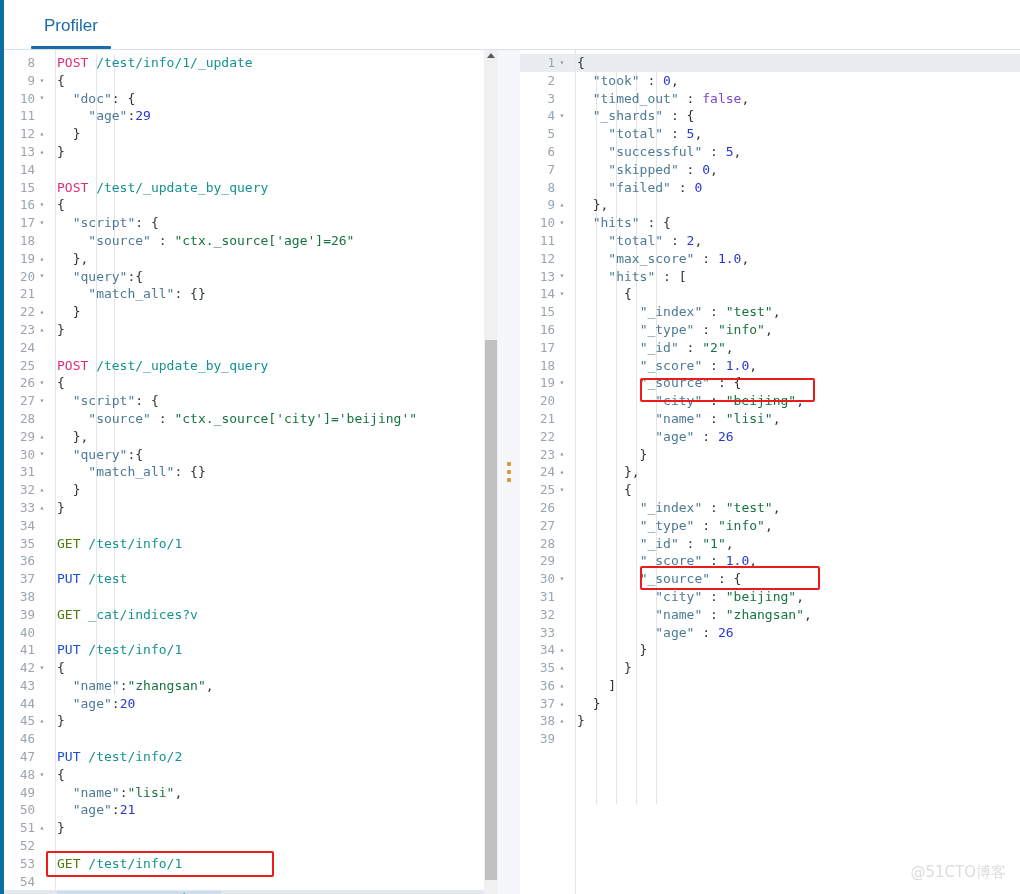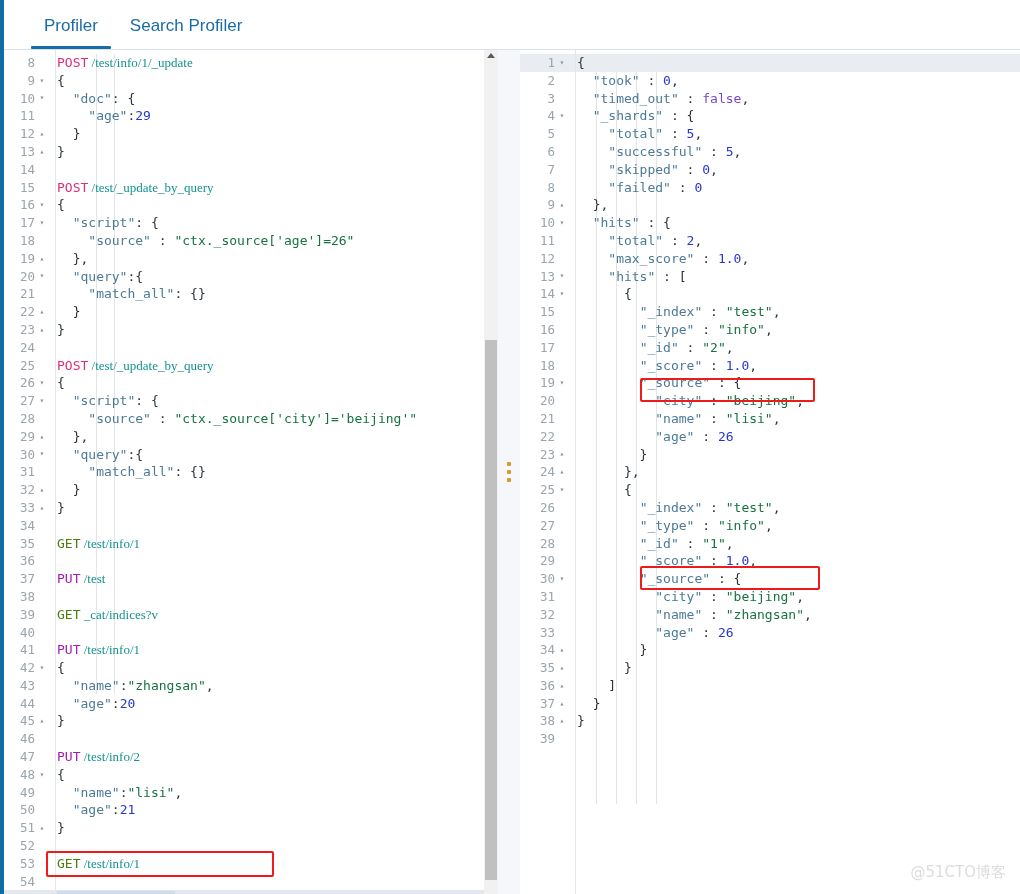--- a/index.html
+++ b/index.html
@@ -89,22 +89,22 @@
     flex:1 1 auto; padding-left:7px;
     color:#24292e;
   }
 
   
   .ig { position:absolute; top:0; bottom:0; width:1px; background:#e2e5e8; }
 
   
   .m-post { color:#dd2e7a; }
   .m-get  { color:#4d7c0f; }
-  .m-put  { color:#a21caf; }
-  .url    { color:#14928f;font-family:Liberation Serif, serif; }
+  .m-put  { color:#1d4ed8; }
+  .url    { color:#14928f; }
   .k      { color:#4d7a96; }    
   .rk     { color:#4d7a96; }    
   .s      { color:#16733f; }    
   .n      { color:#2736d4; }    
   .b      { color:#7b46c9; }    
   .p      { color:#2b3338; }    
 
   
   .row.active-line { background:#e3e8ee; }
   .row.active-line-resp { background:#e9edf2; }
@@ -156,21 +156,20 @@
 </style>
 </head>
 <body>
 
 <div id="app">
 
   <div class="page-accent"></div>
 
   <div class="tabbar" id="tabbar">
       <div class="tab active">Profiler</div>
-      <div class="tab">Search Profiler</div>
     </div>
 
   <div class="editors">
 
     <div class="panel panel-left">
       <div class="code-area" id="req-area"><div class="ig" style="left: 92px; top: 4px; bottom: 200px;"></div><div class="ig" style="left: 110px; top: 4px; bottom: 200px;"></div><div class="row"><div class="gutter" style="flex-basis: 46px; width: 46px;"><span class="num">8</span><span class="fold blank">·</span></div><div class="code"><span class="m-post">POST</span><span class="url"> /test/info/1/_update</span></div></div><div class="row"><div class="gutter" style="flex-basis: 46px; width: 46px;"><span class="num">9</span><span class="fold">▾</span></div><div class="code"><span class="p">{</span></div></div><div class="row"><div class="gutter" style="flex-basis: 46px; width: 46px;"><span class="num">10</span><span class="fold">▾</span></div><div class="code"><span class="p">  </span><span class="k">"doc"</span><span class="p">: {</span></div></div><div class="row"><div class="gutter" style="flex-basis: 46px; width: 46px;"><span class="num">11</span><span class="fold blank">·</span></div><div class="code"><span class="p">    </span><span class="k">"age"</span><span class="p">:</span><span class="n">29</span></div></div><div class="row"><div class="gutter" style="flex-basis: 46px; width: 46px;"><span class="num">12</span><span class="fold">▴</span></div><div class="code"><span class="p">  }</span></div></div><div class="row"><div class="gutter" style="flex-basis: 46px; width: 46px;"><span class="num">13</span><span class="fold">▴</span></div><div class="code"><span class="p">}</span></div></div><div class="row"><div class="gutter" style="flex-basis: 46px; width: 46px;"><span class="num">14</span><span class="fold blank">·</span></div><div class="code"></div></div><div class="row"><div class="gutter" style="flex-basis: 46px; width: 46px;"><span class="num">15</span><span class="fold blank">·</span></div><div class="code"><span class="m-post">POST</span><span class="url"> /test/_update_by_query</span></div></div><div class="row"><div class="gutter" style="flex-basis: 46px; width: 46px;"><span class="num">16</span><span class="fold">▾</span></div><div class="code"><span class="p">{</span></div></div><div class="row"><div class="gutter" style="flex-basis: 46px; width: 46px;"><span class="num">17</span><span class="fold">▾</span></div><div class="code"><span class="p">  </span><span class="k">"script"</span><span class="p">: {</span></div></div><div class="row"><div class="gutter" style="flex-basis: 46px; width: 46px;"><span class="num">18</span><span class="fold blank">·</span></div><div class="code"><span class="p">    </span><span class="k">"source"</span><span class="p"> : </span><span class="s">"ctx._source['age']=26"</span></div></div><div class="row"><div class="gutter" style="flex-basis: 46px; width: 46px;"><span class="num">19</span><span class="fold">▴</span></div><div class="code"><span class="p">  },</span></div></div><div class="row"><div class="gutter" style="flex-basis: 46px; width: 46px;"><span class="num">20</span><span class="fold">▾</span></div><div class="code"><span class="p">  </span><span class="k">"query"</span><span class="p">:{</span></div></div><div class="row"><div class="gutter" style="flex-basis: 46px; width: 46px;"><span class="num">21</span><span class="fold blank">·</span></div><div class="code"><span class="p">    </span><span class="k">"match_all"</span><span class="p">: {}</span></div></div><div class="row"><div class="gutter" style="flex-basis: 46px; width: 46px;"><span class="num">22</span><span class="fold">▴</span></div><div class="code"><span class="p">  }</span></div></div><div class="row"><div class="gutter" style="flex-basis: 46px; width: 46px;"><span class="num">23</span><span class="fold">▴</span></div><div class="code"><span class="p">}</span></div></div><div class="row"><div class="gutter" style="flex-basis: 46px; width: 46px;"><span class="num">24</span><span class="fold blank">·</span></div><div class="code"></div></div><div class="row"><div class="gutter" style="flex-basis: 46px; width: 46px;"><span class="num">25</span><span class="fold blank">·</span></div><div class="code"><span class="m-post">POST</span><span class="url"> /test/_update_by_query</span></div></div><div class="row"><div class="gutter" style="flex-basis: 46px; width: 46px;"><span class="num">26</span><span class="fold">▾</span></div><div class="code"><span class="p">{</span></div></div><div class="row"><div class="gutter" style="flex-basis: 46px; width: 46px;"><span class="num">27</span><span class="fold">▾</span></div><div class="code"><span class="p">  </span><span class="k">"script"</span><span class="p">: {</span></div></div><div class="row"><div class="gutter" style="flex-basis: 46px; width: 46px;"><span class="num">28</span><span class="fold blank">·</span></div><div class="code"><span class="p">    </span><span class="k">"source"</span><span class="p"> : </span><span class="s">"ctx._source['city']='beijing'"</span></div></div><div class="row"><div class="gutter" style="flex-basis: 46px; width: 46px;"><span class="num">29</span><span class="fold">▴</span></div><div class="code"><span class="p">  },</span></div></div><div class="row"><div class="gutter" style="flex-basis: 46px; width: 46px;"><span class="num">30</span><span class="fold">▾</span></div><div class="code"><span class="p">  </span><span class="k">"query"</span><span class="p">:{</span></div></div><div class="row"><div class="gutter" style="flex-basis: 46px; width: 46px;"><span class="num">31</span><span class="fold blank">·</span></div><div class="code"><span class="p">    </span><span class="k">"match_all"</span><span class="p">: {}</span></div></div><div class="row"><div class="gutter" style="flex-basis: 46px; width: 46px;"><span class="num">32</span><span class="fold">▴</span></div><div class="code"><span class="p">  }</span></div></div><div class="row"><div class="gutter" style="flex-basis: 46px; width: 46px;"><span class="num">33</span><span class="fold">▴</span></div><div class="code"><span class="p">}</span></div></div><div class="row"><div class="gutter" style="flex-basis: 46px; width: 46px;"><span class="num">34</span><span class="fold blank">·</span></div><div class="code"></div></div><div class="row"><div class="gutter" style="flex-basis: 46px; width: 46px;"><span class="num">35</span><span class="fold blank">·</span></div><div class="code"><span class="m-get">GET</span><span class="url"> /test/info/1</span></div></div><div class="row"><div class="gutter" style="flex-basis: 46px; width: 46px;"><span class="num">36</span><span class="fold blank">·</span></div><div class="code"></div></div><div class="row"><div class="gutter" style="flex-basis: 46px; width: 46px;"><span class="num">37</span><span class="fold blank">·</span></div><div class="code"><span class="m-put">PUT</span><span class="url"> /test</span></div></div><div class="row"><div class="gutter" style="flex-basis: 46px; width: 46px;"><span class="num">38</span><span class="fold blank">·</span></div><div class="code"></div></div><div class="row"><div class="gutter" style="flex-basis: 46px; width: 46px;"><span class="num">39</span><span class="fold blank">·</span></div><div class="code"><span class="m-get">GET</span><span class="url"> _cat/indices?v</span></div></div><div class="row"><div class="gutter" style="flex-basis: 46px; width: 46px;"><span class="num">40</span><span class="fold blank">·</span></div><div class="code"></div></div><div class="row"><div class="gutter" style="flex-basis: 46px; width: 46px;"><span class="num">41</span><span class="fold blank">·</span></div><div class="code"><span class="m-put">PUT</span><span class="url"> /test/info/1</span></div></div><div class="row"><div class="gutter" style="flex-basis: 46px; width: 46px;"><span class="num">42</span><span class="fold">▾</span></div><div class="code"><span class="p">{</span></div></div><div class="row"><div class="gutter" style="flex-basis: 46px; width: 46px;"><span class="num">43</span><span class="fold blank">·</span></div><div class="code"><span class="p">  </span><span class="k">"name"</span><span class="p">:</span><span class="s">"zhangsan"</span><span class="p">,</span></div></div><div class="row"><div class="gutter" style="flex-basis: 46px; width: 46px;"><span class="num">44</span><span class="fold blank">·</span></div><div class="code"><span class="p">  </span><span class="k">"age"</span><span class="p">:</span><span class="n">20</span></div></div><div class="row"><div class="gutter" style="flex-basis: 46px; width: 46px;"><span class="num">45</span><span class="fold">▴</span></div><div class="code"><span class="p">}</span></div></div><div class="row"><div class="gutter" style="flex-basis: 46px; width: 46px;"><span class="num">46</span><span class="fold blank">·</span></div><div class="code"></div></div><div class="row"><div class="gutter" style="flex-basis: 46px; width: 46px;"><span class="num">47</span><span class="fold blank">·</span></div><div class="code"><span class="m-put">PUT</span><span class="url"> /test/info/2</span></div></div><div class="row"><div class="gutter" style="flex-basis: 46px; width: 46px;"><span class="num">48</span><span class="fold">▾</span></div><div class="code"><span class="p">{</span></div></div><div class="row"><div class="gutter" style="flex-basis: 46px; width: 46px;"><span class="num">49</span><span class="fold blank">·</span></div><div class="code"><span class="p">  </span><span class="k">"name"</span><span class="p">:</span><span class="s">"lisi"</span><span class="p">,</span></div></div><div class="row"><div class="gutter" style="flex-basis: 46px; width: 46px;"><span class="num">50</span><span class="fold blank">·</span></div><div class="code"><span class="p">  </span><span class="k">"age"</span><span class="p">:</span><span class="n">21</span></div></div><div class="row"><div class="gutter" style="flex-basis: 46px; width: 46px;"><span class="num">51</span><span class="fold">▴</span></div><div class="code"><span class="p">}</span></div></div><div class="row"><div class="gutter" style="flex-basis: 46px; width: 46px;"><span class="num">52</span><span class="fold blank">·</span></div><div class="code"></div></div><div class="row"><div class="gutter" style="flex-basis: 46px; width: 46px;"><span class="num">53</span><span class="fold blank">·</span></div><div class="code"><span class="m-get">GET</span><span class="url"> /test/info/1</span></div></div><div class="row"><div class="gutter" style="flex-basis: 46px; width: 46px;"><span class="num">54</span><span class="fold blank">·</span></div><div class="code"></div></div><div class="row active-line"><div class="gutter" style="flex-basis: 46px; width: 46px;"><span class="num">55</span></div><div class="code"><span class="m-get sel">GET</span><span class="url sel"> /test/_search?q=*</span></div></div></div>
       <div class="gut-sep"></div>
 
       <div class="vscroll">
         <div class="arrow-up"></div>

